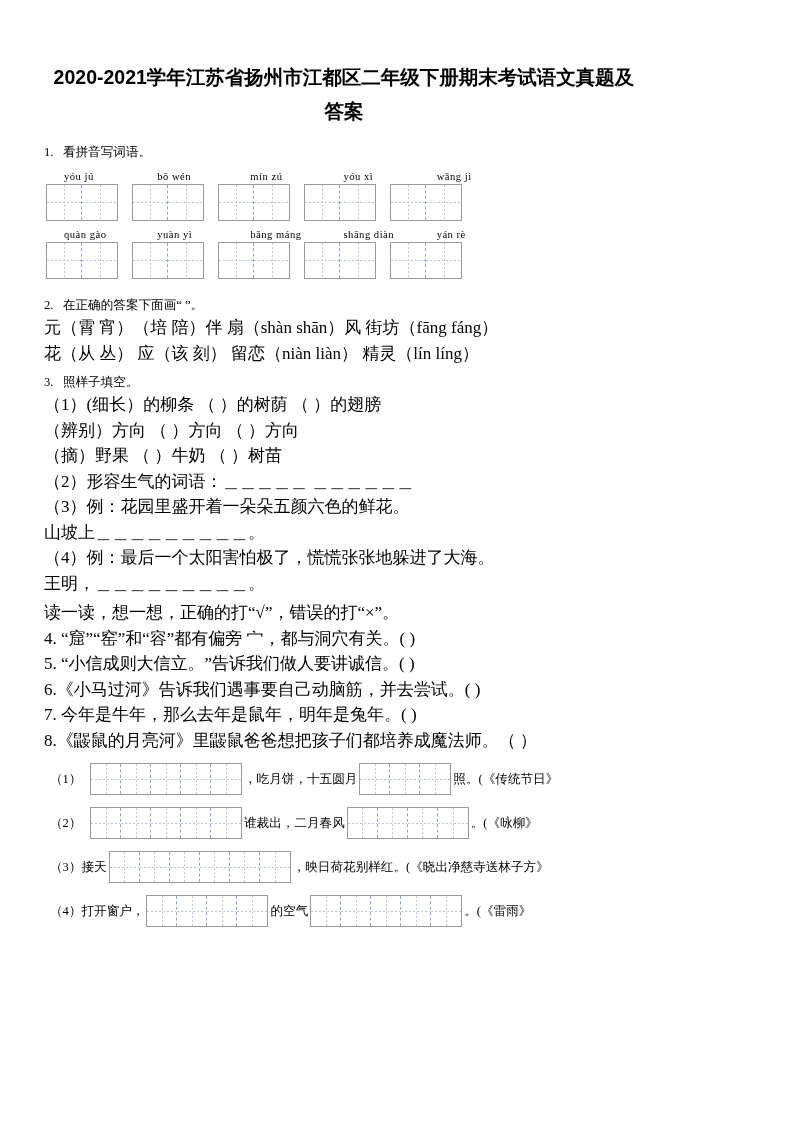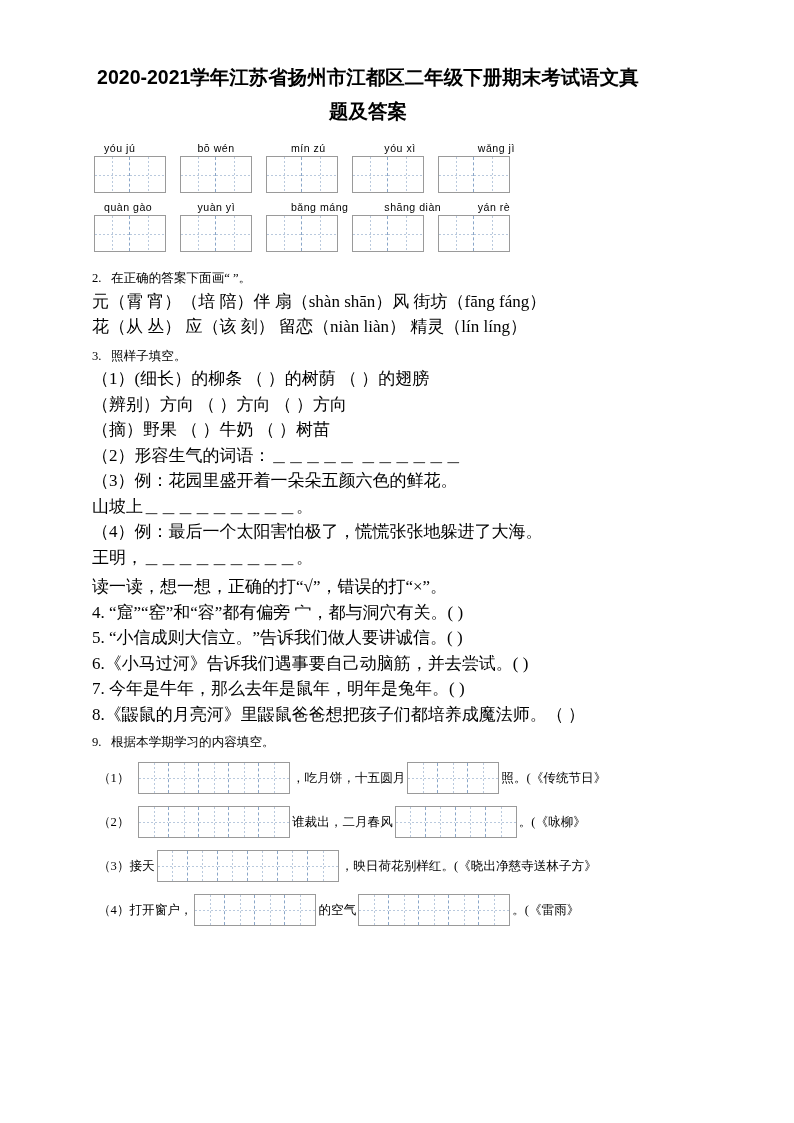--- a/index.html
+++ b/index.html
@@ -11,21 +11,21 @@
   body {
     width: 794px;
     height: 1123px;
     font-family: "Liberation Serif", serif;
     color: #000;
     position: relative;
   }
   .page {
     width: 708px;
     min-height: 1123px;
-    padding: 56px 64px 40px 92px;
+    padding: 56px 64px 40px 44px;
     position: relative;
   }
   .doc-title {
     font-family: "Liberation Sans", sans-serif;
     font-weight: bold;
     font-size: 19.5px;
     line-height: 1.75;
     text-align: center;
     margin: 4px 0 14px 0;
     letter-spacing: 0px;
@@ -33,24 +33,24 @@
   .q {
     font-size: 12.6px;
     line-height: 1.62;
     margin: 0;
   }
   .sub {
     font-size: 17px;
     line-height: 1.62;
   }
   .pinyin-row {
-    font-family: Liberation Sans, sans-serif;
+    font-family: Liberation Serif, serif;
     font-size: 10.6px;
     letter-spacing: 0.5px;
-    margin: 8px 0 2px 8px;
+    margin: 8px 0 2px 16px;
     padding-left: 4px;
   }
   .pinyin-row span { display: inline-block; }
 
   
   .grid-row {
     display: flex;
     gap: 14px;
     margin: 2px 0 4px 2px;
   }
@@ -122,20 +122,25 @@
   .tight { line-height: 1.5; }
   .small-gap { margin-top: 6px; }
 </style>
 </head>
 <body>
 
 <div class="page">
 
   <div class="doc-title">2020-2021学年江苏省扬州市江都区二年级下册期末考试语文真题及答案</div>
 
+  <div class="q">
+    <span>1.</span>
+    <span>&nbsp;</span>
+    <span>看拼音写词语。</span>
+  </div>
 
   <div class="pinyin-row">
     <span style="width:90px">yóu jú</span>
     <span style="width:90px">bō wén</span>
     <span style="width:90px">mín zú</span>
     <span style="width:90px">yóu xì</span>
     <span style="width:90px">wǎng jì</span>
   </div>
 
   <div class="grid-row">
@@ -214,25 +219,20 @@
   <div class="sub tight">（4）例：最后一个太阳害怕极了，慌慌张张地躲进了大海。</div>
   <div class="sub tight">王明，＿＿＿＿＿＿＿＿＿。</div>
 
   <div class="sub tight" style="margin-top:4px">读一读，想一想，正确的打“√”，错误的打“×”。</div>
   <div class="sub tight">4.  “窟”“窑”和“容”都有偏旁 宀，都与洞穴有关。(        )</div>
   <div class="sub tight">5.  “小信成则大信立。”告诉我们做人要讲诚信。(        )</div>
   <div class="sub tight">6.《小马过河》告诉我们遇事要自己动脑筋，并去尝试。(        )</div>
   <div class="sub tight">7.  今年是牛年，那么去年是鼠年，明年是兔年。(        )</div>
   <div class="sub tight">8.《鼹鼠的月亮河》里鼹鼠爸爸想把孩子们都培养成魔法师。（        ）</div>
 
-  <div class="q" style="margin-top:5px">
-    <span>9.</span>
-    <span>&nbsp;</span>
-    <span>根据本学期学习的内容填空。</span>
-  </div>
 
   <div class="fill-row" style="margin-top:10px">
     <span class="lbl" style="width:44px;padding-left:6px">（1）</span>
     <span class="inline-grid">
         <span class="cell"></span>
         <span class="cell"></span>
         <span class="cell"></span>
         <span class="cell"></span>
         <span class="cell"></span>
       </span>

